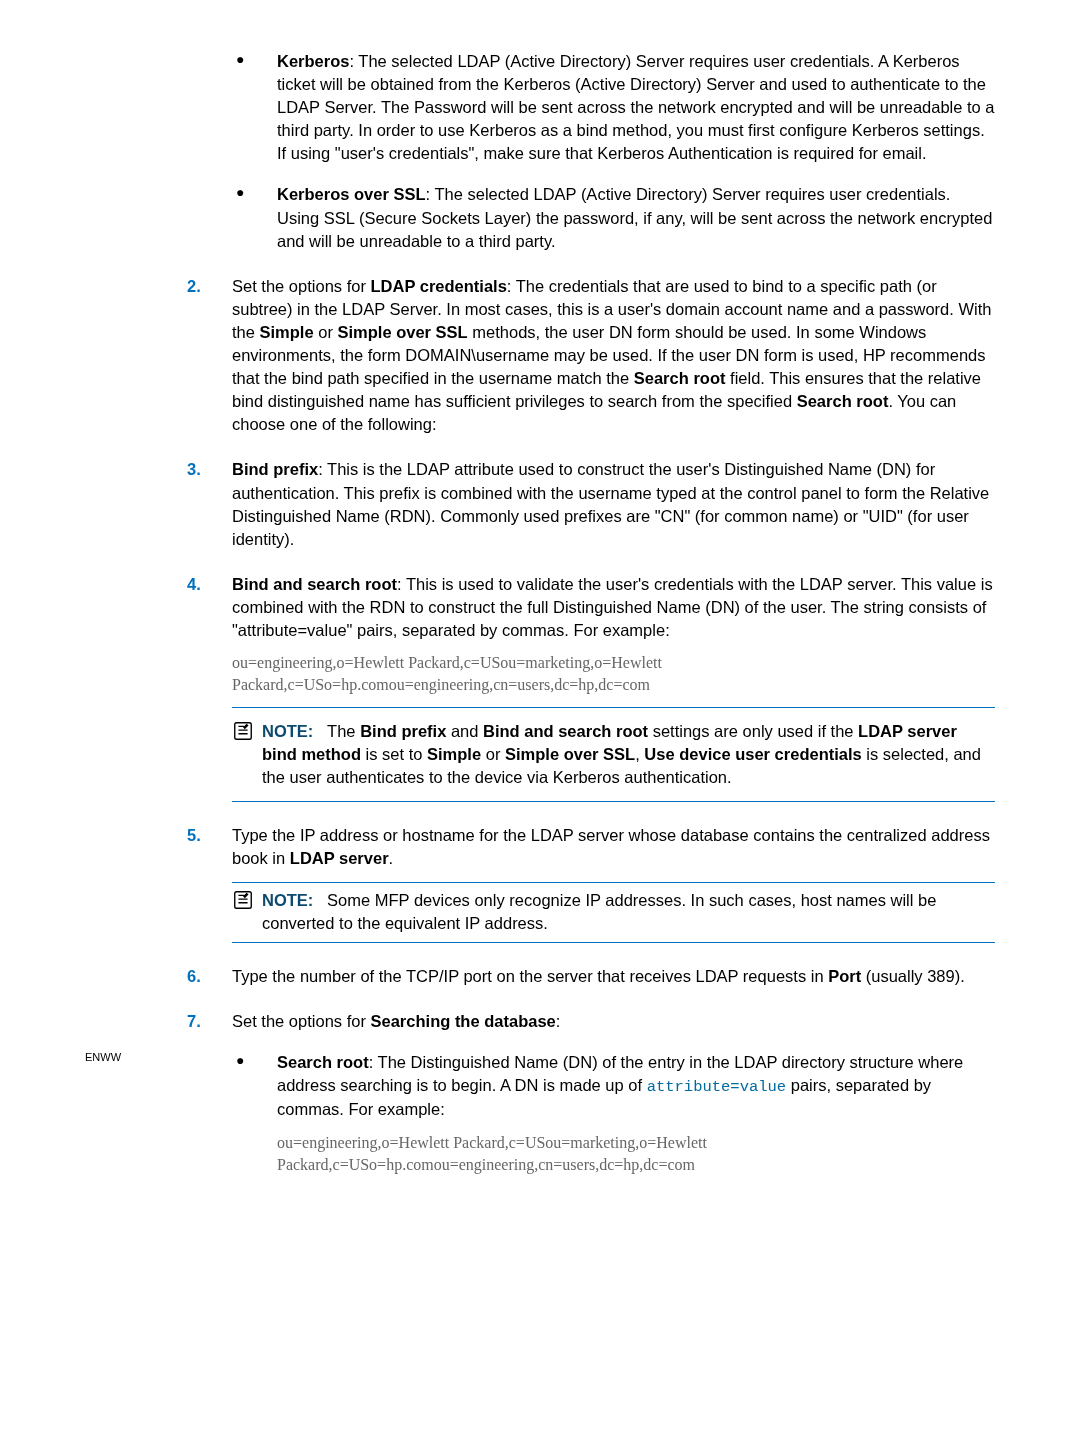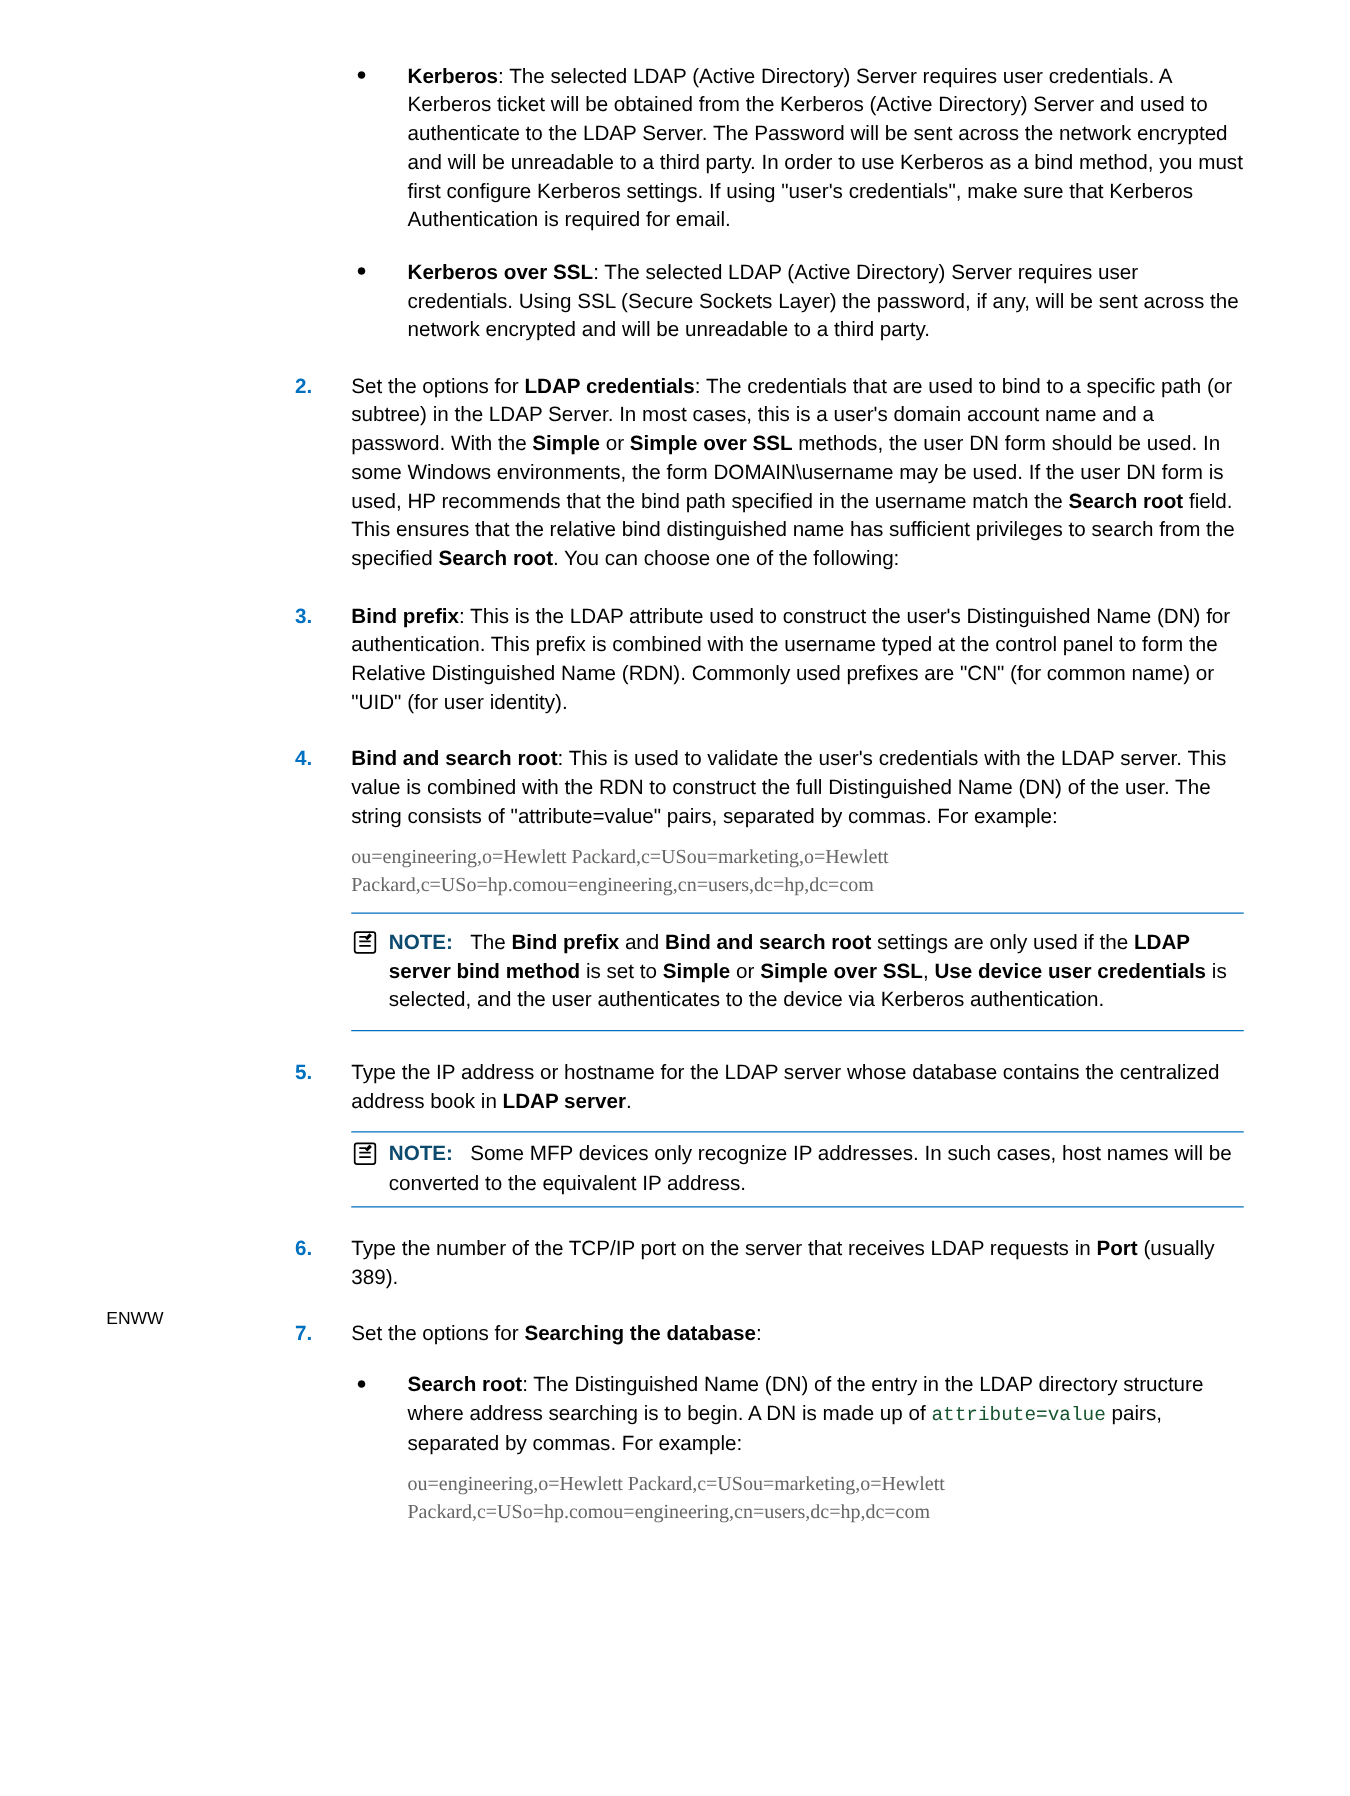--- a/index.html
+++ b/index.html
@@ -9,21 +9,21 @@
     width: 1080px;
     height: 1437px;
     font-family: Arial, Helvetica, sans-serif;
     font-size: 16.5px;
     line-height: 1.4;
     color: #000;
     background: #fff;
   }
   .page {
     box-sizing: border-box;
-    padding: 50px 85px 50px 86px;
+    padding: 50px 85px 50px 37px;
     width: 1080px;
     height: 1111px;
     position: relative;
   }
   .content {
     margin-left: 150px;
   }
   ol.main-list {
     list-style: none;
     padding: 0;
@@ -93,25 +93,25 @@
     font-size: 16px;
     white-space: pre-wrap;
   }
   .footer {
     position: absolute;
     bottom: 46px;
     left: 85px;
     right: 85px;
     display: flex;
     justify-content: space-between;
-    font-size: 14px;
+    font-size: 11px;
   }
   .inline-code {
     font-family: "Courier New", Courier, monospace;
-    color: #14532d;
+    color: #0369a1;
     font-size: 15.5px;
   }
 </style>
 </head>
 <body>
 
 <div class="page">
   <div class="content">
 
     <ul class="bullets">

